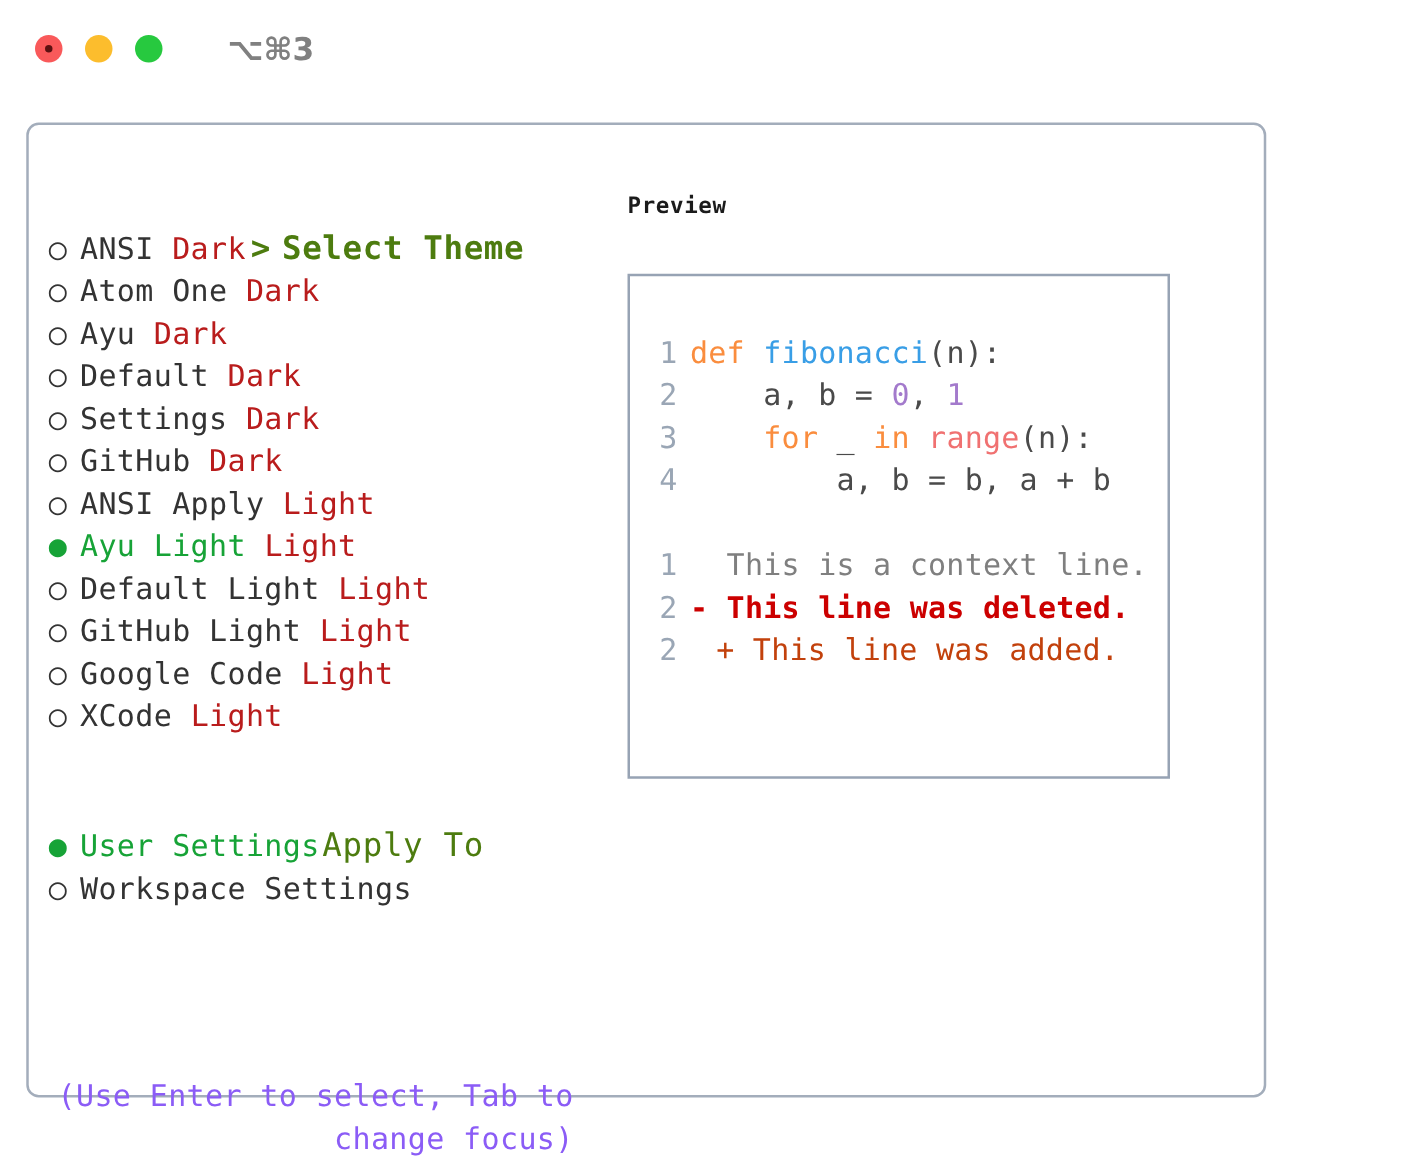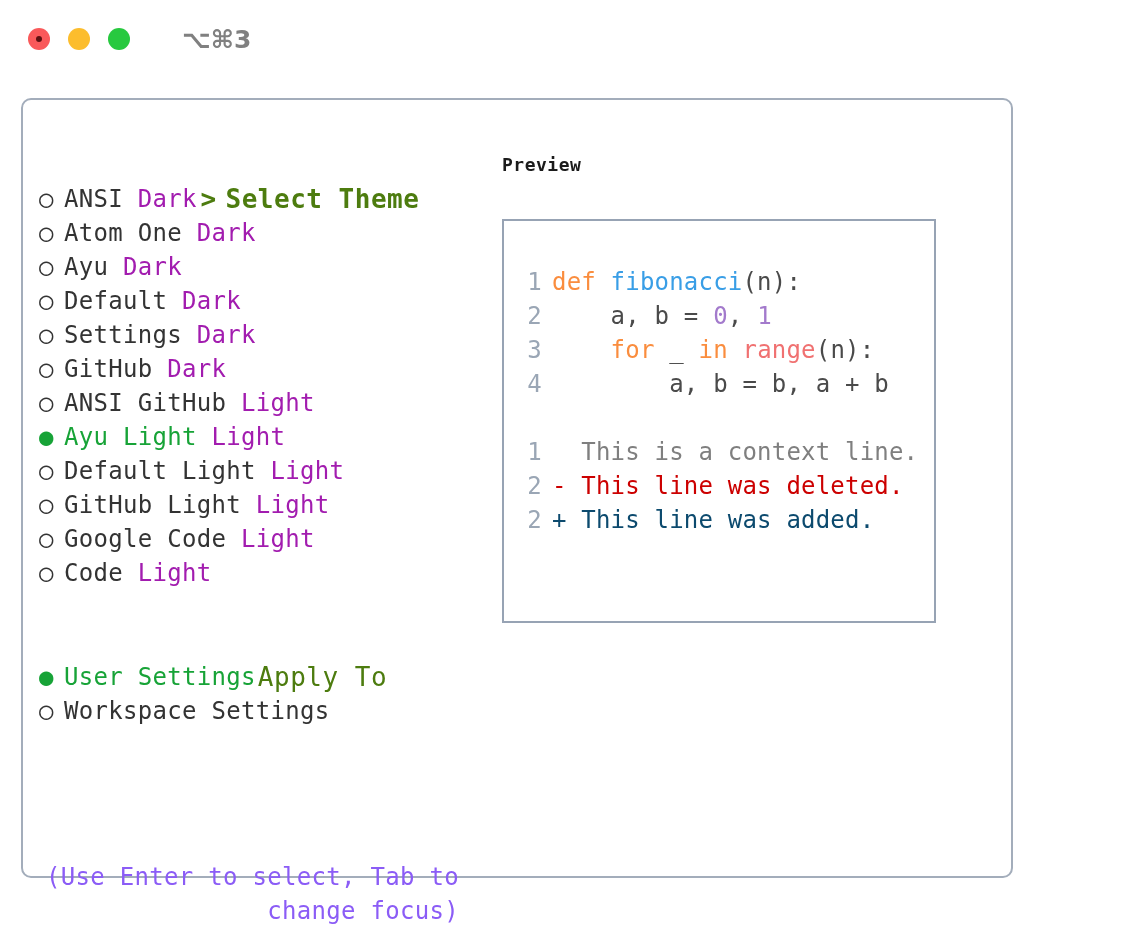--- a/index.html
+++ b/index.html
@@ -112,21 +112,21 @@
     letter-spacing: 0.3px;
   }
   .opt .marker {
     display: inline-block;
     width: 25px;
     color: #333333;
   }
   .opt.selected { color: #17a337; }
   .opt.selected .marker { color: #17a337; }
   .opt .badge {
-    color: #a21caf;
+    color: #b91c1c;
   }
 
   #apply-block { margin-top: 36px; }
   #hint {
     position: absolute;
     left: 16px;
     top: 760px;
     width: 420px;
     font-size: 24px;
     line-height: 34px;
@@ -180,22 +180,22 @@
     color: #9aa6b5;
     margin-right: 10px;
   }
   .code-gap { height: 34px; }
   .tok-kw  { color: #fa8d3e; }
   .tok-fn  { color: #399ee6; }
   .tok-num { color: #a37acc; }
   .tok-bi  { color: #f07171; }
   .tok-pl  { color: #4a4a4a; }
   .diff-ctx { color: #7f7f7f; }
-  .diff-del { color: #cc0000; }
-  .diff-add { color: #0c4a6e; }
+  .diff-del { color: #cc0000; font-weight: bold; }
+  .diff-add { color: #c2410c; margin-left: 21px; }
 </style>
 </head>
 <body>
 
 <div id="window">
 
   <div id="titlebar">
     <div class="lights">
       <span class="light red"></span>
       <span class="light yellow"></span>
@@ -213,26 +213,26 @@
           <span class="hdr-caret">&gt;</span><span>Select Theme</span>
         </div>
 
         <div class="opt-list" id="theme-list">
             <div class="opt"><span class="marker">○</span><span>ANSI </span><span class="badge">Dark</span></div>
             <div class="opt"><span class="marker">○</span><span>Atom One </span><span class="badge">Dark</span></div>
             <div class="opt"><span class="marker">○</span><span>Ayu </span><span class="badge">Dark</span></div>
             <div class="opt"><span class="marker">○</span><span>Default </span><span class="badge">Dark</span></div>
             <div class="opt"><span class="marker">○</span><span>Settings </span><span class="badge">Dark</span></div>
             <div class="opt"><span class="marker">○</span><span>GitHub </span><span class="badge">Dark</span></div>
-            <div class="opt"><span class="marker">○</span><span>ANSI GitHub </span><span class="badge">Light</span></div>
+            <div class="opt"><span class="marker">○</span><span>ANSI Apply </span><span class="badge">Light</span></div>
             <div class="opt selected"><span class="marker">●</span><span>Ayu Light </span><span class="badge">Light</span></div>
             <div class="opt"><span class="marker">○</span><span>Default Light </span><span class="badge">Light</span></div>
             <div class="opt"><span class="marker">○</span><span>GitHub Light </span><span class="badge">Light</span></div>
             <div class="opt"><span class="marker">○</span><span>Google Code </span><span class="badge">Light</span></div>
-            <div class="opt"><span class="marker">○</span><span>Code </span><span class="badge">Light</span></div>
+            <div class="opt"><span class="marker">○</span><span>XCode </span><span class="badge">Light</span></div>
           </div>
 
         <div id="apply-block">
           <div class="section-header">
             <span class="hdr-caret"></span><span>Apply To</span>
           </div>
           <div class="opt-list" id="apply-list">
               <div class="opt selected"><span class="marker">●</span><span>User Settings</span></div>
               <div class="opt"><span class="marker">○</span><span>Workspace Settings</span></div>
             </div>

